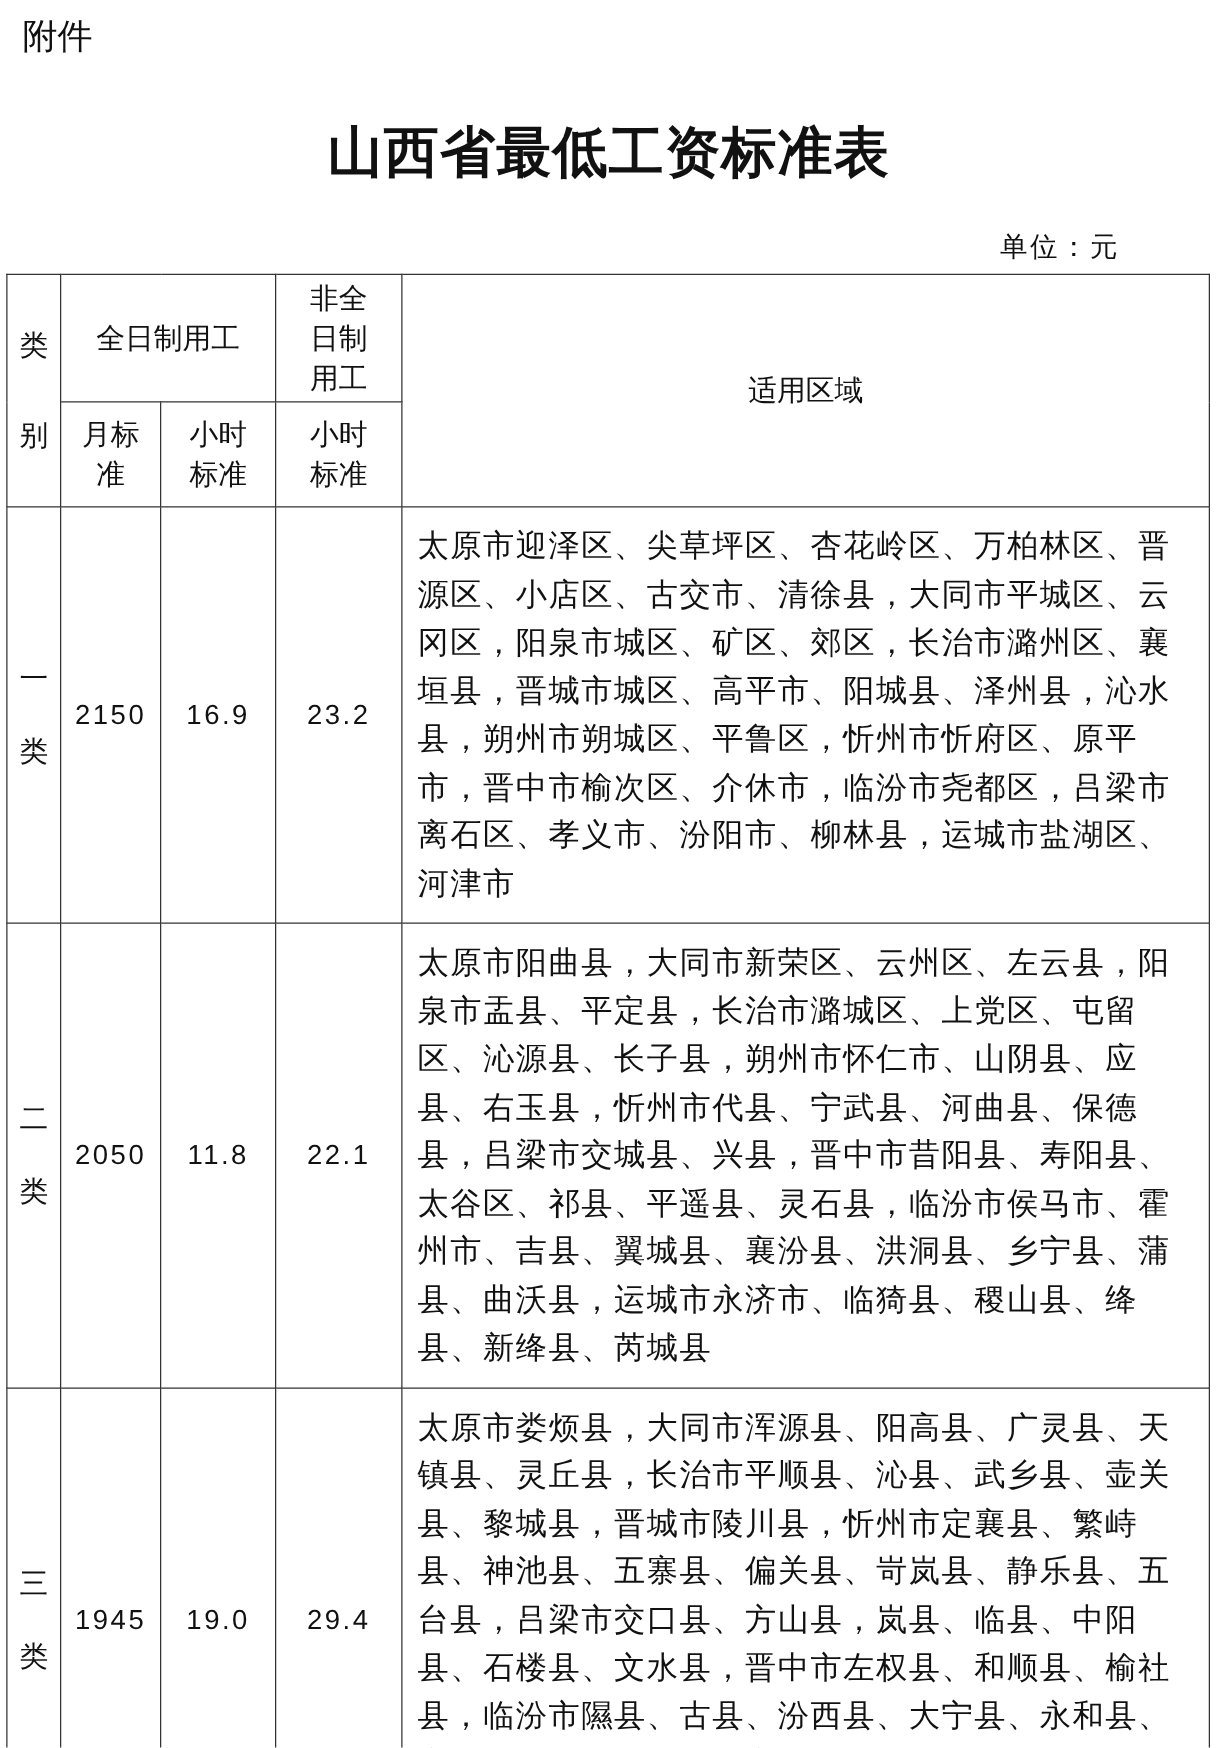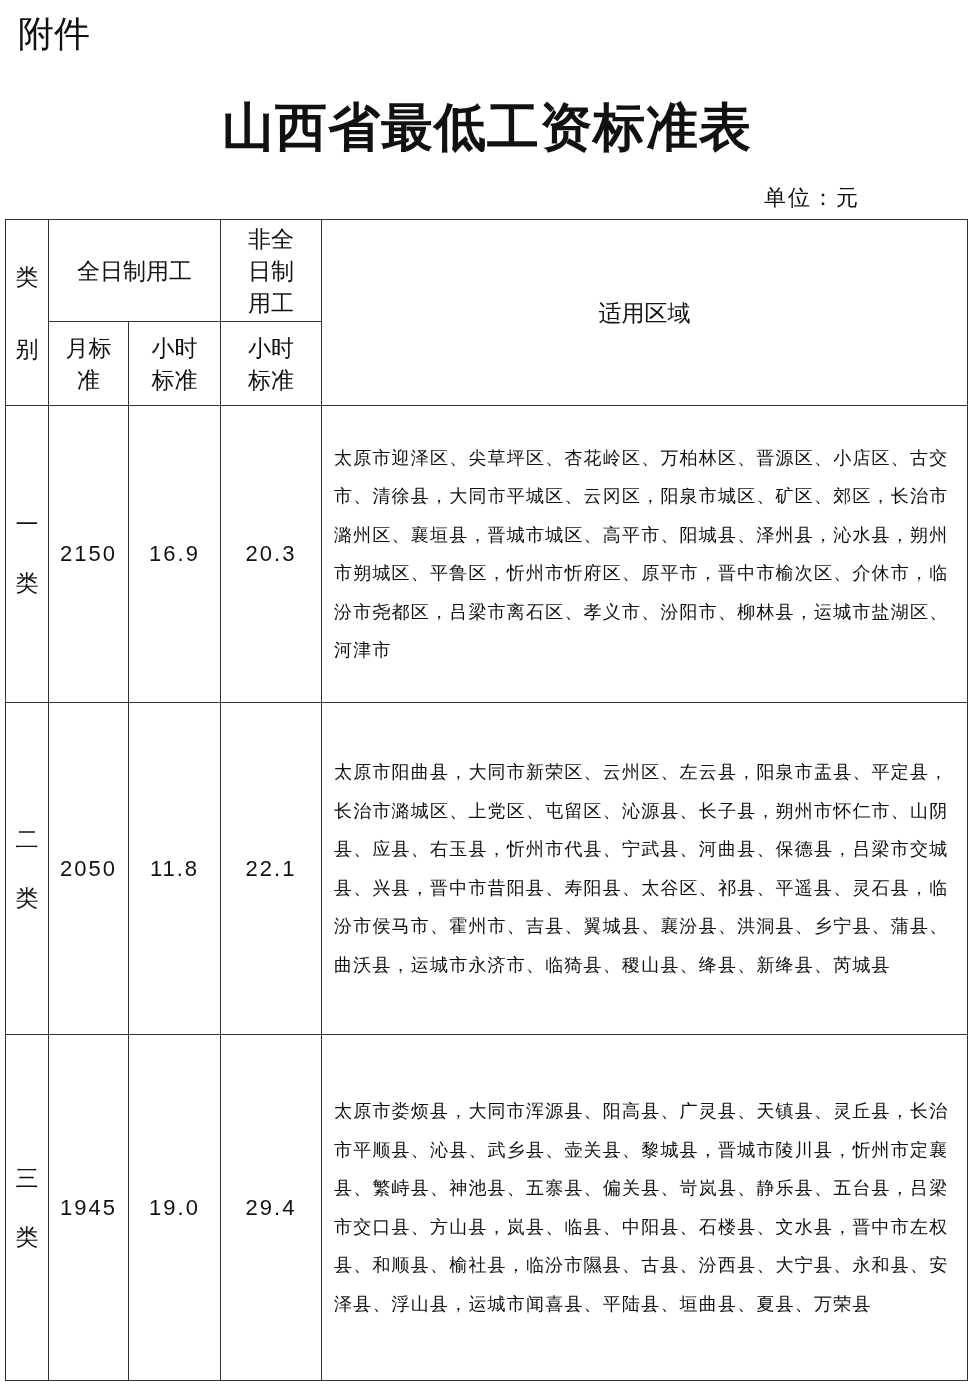--- a/index.html
+++ b/index.html
@@ -1,29 +1,29 @@
 <!DOCTYPE html>
 <html><head>
 <meta charset="utf-8">
 <style>
   html, body { margin:0; padding:0; background:#ffffff; }
   body { width:974px; height:1398px; position:relative; overflow:hidden; color:#111; font-family:"DejaVu Sans", sans-serif; }
-  .attach { position:absolute; left:18px; top:10px; font-size:36px; }
-  .title { position:absolute; left:0; width:974px; top:93px; text-align:center; font-family:"DejaVu Serif", serif; font-weight:bold; font-size:52px; letter-spacing:1px; }
-  .unit { position:absolute; left:764px; top:183px; font-size:22px; letter-spacing:2px; }
+  .attach { position:absolute; left:18px; top:10px; font-size:28px; }
+  .title { position:absolute; left:0; width:974px; top:93px; text-align:center; font-family:"DejaVu Serif", serif; font-weight:bold; font-size:44px; letter-spacing:1px; }
+  .unit { position:absolute; left:800px; top:183px; font-size:22px; letter-spacing:2px; }
   table { position:absolute; left:5px; top:219px; border-collapse:collapse; table-layout:fixed; width:963px; }
   td, th { border:1.5px solid #333; padding:0; text-align:center; vertical-align:middle; font-weight:normal; }
   th { font-size:23px; line-height:32px; }
   .col-cat { width:43px; }
   .col-mon { width:80px; }
   .col-hr { width:92px; }
   .col-pt { width:101px; }
   .cat-label { display:flex; flex-direction:column; align-items:center; gap:28px; font-size:23px; }
   .num { font-family:Liberation Sans, sans-serif; font-size:22px; letter-spacing:2px; }
-  .area { text-align:left; font-family:"DejaVu Serif", serif; font-size:18px; line-height:38.5px; padding:12px 14px 12px 12px; letter-spacing:1.2px; }
+  .area { text-align:left; font-family:"DejaVu Serif", serif; font-size:25px; line-height:38.5px; padding:12px 14px 12px 12px; letter-spacing:1.2px; }
   .head-row1 { height:102px; }
   .head-row2 { height:84px; }
   .r1 { height:297px; }
   .r2 { height:332px; }
   .r3 { height:346px; }
 </style>
 </head>
 <body>
 
 <div class="attach">附件</div>
@@ -58,21 +58,21 @@
 
   <tr class="r1">
     <td>
       <div class="cat-label">
         <span>一</span>
         <span>类</span>
       </div>
     </td>
     <td class="num">2150</td>
     <td class="num">16.9</td>
-    <td class="num">20.3</td>
+    <td class="num">23.2</td>
     <td class="area">太原市迎泽区、尖草坪区、杏花岭区、万柏林区、晋源区、小店区、古交市、清徐县，大同市平城区、云冈区，阳泉市城区、矿区、郊区，长治市潞州区、襄垣县，晋城市城区、高平市、阳城县、泽州县，沁水县，朔州市朔城区、平鲁区，忻州市忻府区、原平市，晋中市榆次区、介休市，临汾市尧都区，吕梁市离石区、孝义市、汾阳市、柳林县，运城市盐湖区、河津市</td>
   </tr>
 
   <tr class="r2">
     <td>
       <div class="cat-label">
         <span>二</span>
         <span>类</span>
       </div>
     </td>

